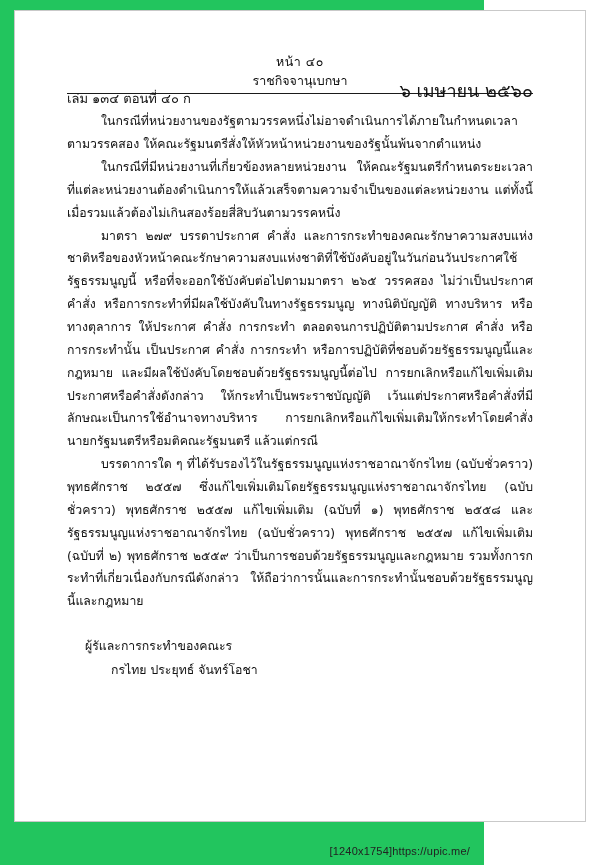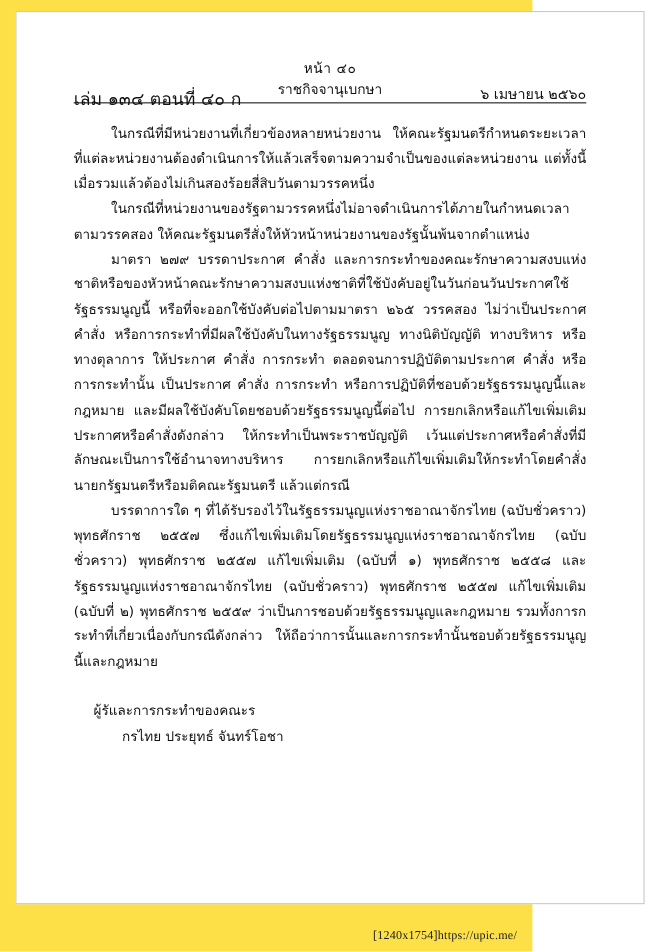--- a/index.html
+++ b/index.html
@@ -10,21 +10,21 @@
   body {
     width: 600px;
     height: 865px;
     overflow: hidden;
     font-family: "DejaVu Sans", sans-serif;
   }
   .page {
     position: relative;
     width: 484px;
     height: 865px;
-    background: #fde047;
+    background: #22c55e;
     box-sizing: border-box;
   }
   .sheet {
     position: absolute;
     left: 14px;
     top: 10px;
     width: 572px;
     height: 812px;
     background: #ffffff;
     border: 1px solid #c9c9c9;
@@ -62,30 +62,30 @@
   }
   .header-row {
     position: relative;
     display: block;
     height: 16px;
     margin-top: -16px;
   }
   .header-left {
     position: absolute;
     left: 0;
-    top: 0;
-    font-size: 16px;
+    top: 12px;
+    font-size: 13px;
     color: #111;
     white-space: nowrap;
   }
   .header-right {
     position: absolute;
     right: 0;
     top: 0;
-    font-size: 13px;
+    font-size: 18px;
     color: #111;
     white-space: nowrap;
   }
   .body-text {
     margin-top: 16px;
     font-size: 12.3px;
     line-height: 1.86;
     color: #111;
     text-align: justify;
     text-justify: inter-word;
@@ -108,21 +108,21 @@
   }
   .sig-line-1 { margin-left: 18px; }
   .sig-line-2 { margin-left: 44px; }
   .sig-line-3 { margin-left: 78px; }
   .footer-badge {
     position: absolute;
     right: 14px;
     bottom: 8px;
     font-size: 11px;
     color: #222;
-    font-family: Liberation Serif, serif;
+    font-family: Liberation Sans, sans-serif;
     letter-spacing: 0.2px;
     white-space: nowrap;
   }
 </style>
 </head>
 <body>
 
 <div class="page">
 
   <div class="sheet">
@@ -132,22 +132,22 @@
         <span class="header-page-no">หน้า ๔๐</span>
         <span class="header-gazette">ราชกิจจานุเบกษา</span>
         <hr class="header-rule">
         <span class="header-row">
           <span class="header-left">เล่ม ๑๓๔ ตอนที่ ๔๐ ก</span>
           <span class="header-right">๖ เมษายน ๒๕๖๐</span>
         </span>
       </div>
 
       <div class="body-text">
+        <p class="para">ในกรณีที่หน่วยงานของรัฐตามวรรคหนึ่งไม่อาจดำเนินการได้ภายในกำหนดเวลาตามวรรคสอง ให้คณะรัฐมนตรีสั่งให้หัวหน้าหน่วยงานของรัฐนั้นพ้นจากตำแหน่ง</p>
         <p class="para">ในกรณีที่มีหน่วยงานที่เกี่ยวข้องหลายหน่วยงาน ให้คณะรัฐมนตรีกำหนดระยะเวลาที่แต่ละหน่วยงานต้องดำเนินการให้แล้วเสร็จตามความจำเป็นของแต่ละหน่วยงาน แต่ทั้งนี้เมื่อรวมแล้วต้องไม่เกินสองร้อยสี่สิบวันตามวรรคหนึ่ง</p>
-        <p class="para">ในกรณีที่หน่วยงานของรัฐตามวรรคหนึ่งไม่อาจดำเนินการได้ภายในกำหนดเวลาตามวรรคสอง ให้คณะรัฐมนตรีสั่งให้หัวหน้าหน่วยงานของรัฐนั้นพ้นจากตำแหน่ง</p>
         <p class="para section">มาตรา ๒๗๙ บรรดาประกาศ คำสั่ง และการกระทำของคณะรักษาความสงบแห่งชาติหรือของหัวหน้าคณะรักษาความสงบแห่งชาติที่ใช้บังคับอยู่ในวันก่อนวันประกาศใช้รัฐธรรมนูญนี้ หรือที่จะออกใช้บังคับต่อไปตามมาตรา ๒๖๕ วรรคสอง ไม่ว่าเป็นประกาศ คำสั่ง หรือการกระทำที่มีผลใช้บังคับในทางรัฐธรรมนูญ ทางนิติบัญญัติ ทางบริหาร หรือทางตุลาการ ให้ประกาศ คำสั่ง การกระทำ ตลอดจนการปฏิบัติตามประกาศ คำสั่ง หรือการกระทำนั้น เป็นประกาศ คำสั่ง การกระทำ หรือการปฏิบัติที่ชอบด้วยรัฐธรรมนูญนี้และกฎหมาย และมีผลใช้บังคับโดยชอบด้วยรัฐธรรมนูญนี้ต่อไป การยกเลิกหรือแก้ไขเพิ่มเติมประกาศหรือคำสั่งดังกล่าว ให้กระทำเป็นพระราชบัญญัติ เว้นแต่ประกาศหรือคำสั่งที่มีลักษณะเป็นการใช้อำนาจทางบริหาร การยกเลิกหรือแก้ไขเพิ่มเติมให้กระทำโดยคำสั่งนายกรัฐมนตรีหรือมติคณะรัฐมนตรี แล้วแต่กรณี</p>
         <p class="para">บรรดาการใด ๆ ที่ได้รับรองไว้ในรัฐธรรมนูญแห่งราชอาณาจักรไทย (ฉบับชั่วคราว) พุทธศักราช ๒๕๕๗ ซึ่งแก้ไขเพิ่มเติมโดยรัฐธรรมนูญแห่งราชอาณาจักรไทย (ฉบับชั่วคราว) พุทธศักราช ๒๕๕๗ แก้ไขเพิ่มเติม (ฉบับที่ ๑) พุทธศักราช ๒๕๕๘ และรัฐธรรมนูญแห่งราชอาณาจักรไทย (ฉบับชั่วคราว) พุทธศักราช ๒๕๕๗ แก้ไขเพิ่มเติม (ฉบับที่ ๒) พุทธศักราช ๒๕๕๙ ว่าเป็นการชอบด้วยรัฐธรรมนูญและกฎหมาย รวมทั้งการกระทำที่เกี่ยวเนื่องกับกรณีดังกล่าว ให้ถือว่าการนั้นและการกระทำนั้นชอบด้วยรัฐธรรมนูญนี้และกฎหมาย</p>
       </div>
 
       <div class="signature">
         <div class="sig-line-1">ผู้รัและการกระทำของคณะร</div>
         <div class="sig-line-2">กรไทย ประยุทธ์ จันทร์โอชา</div>
       </div>
 
     </div>

